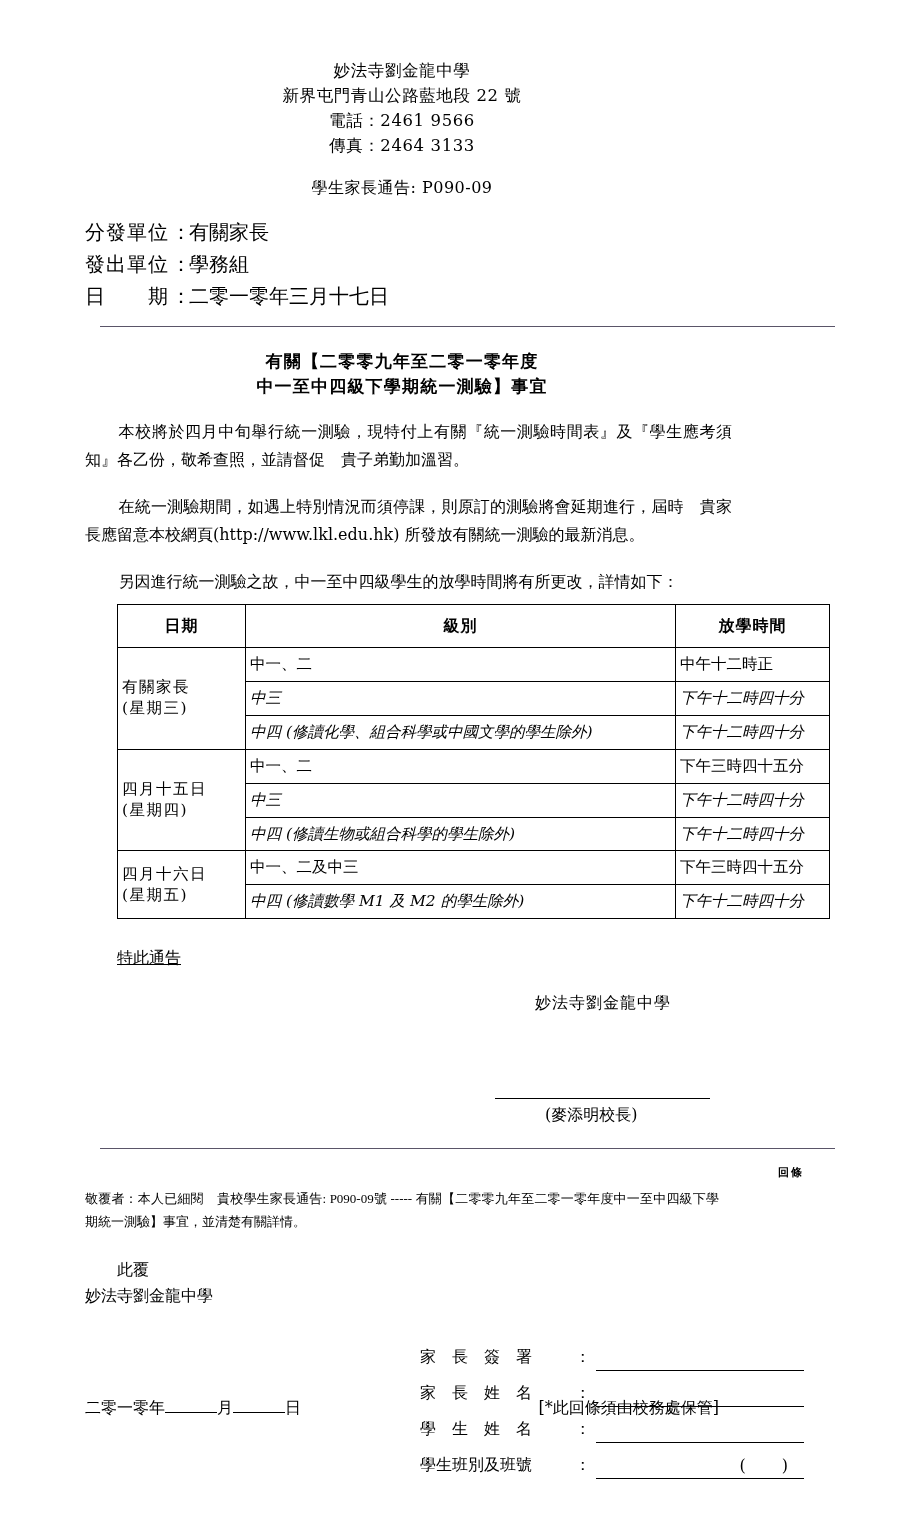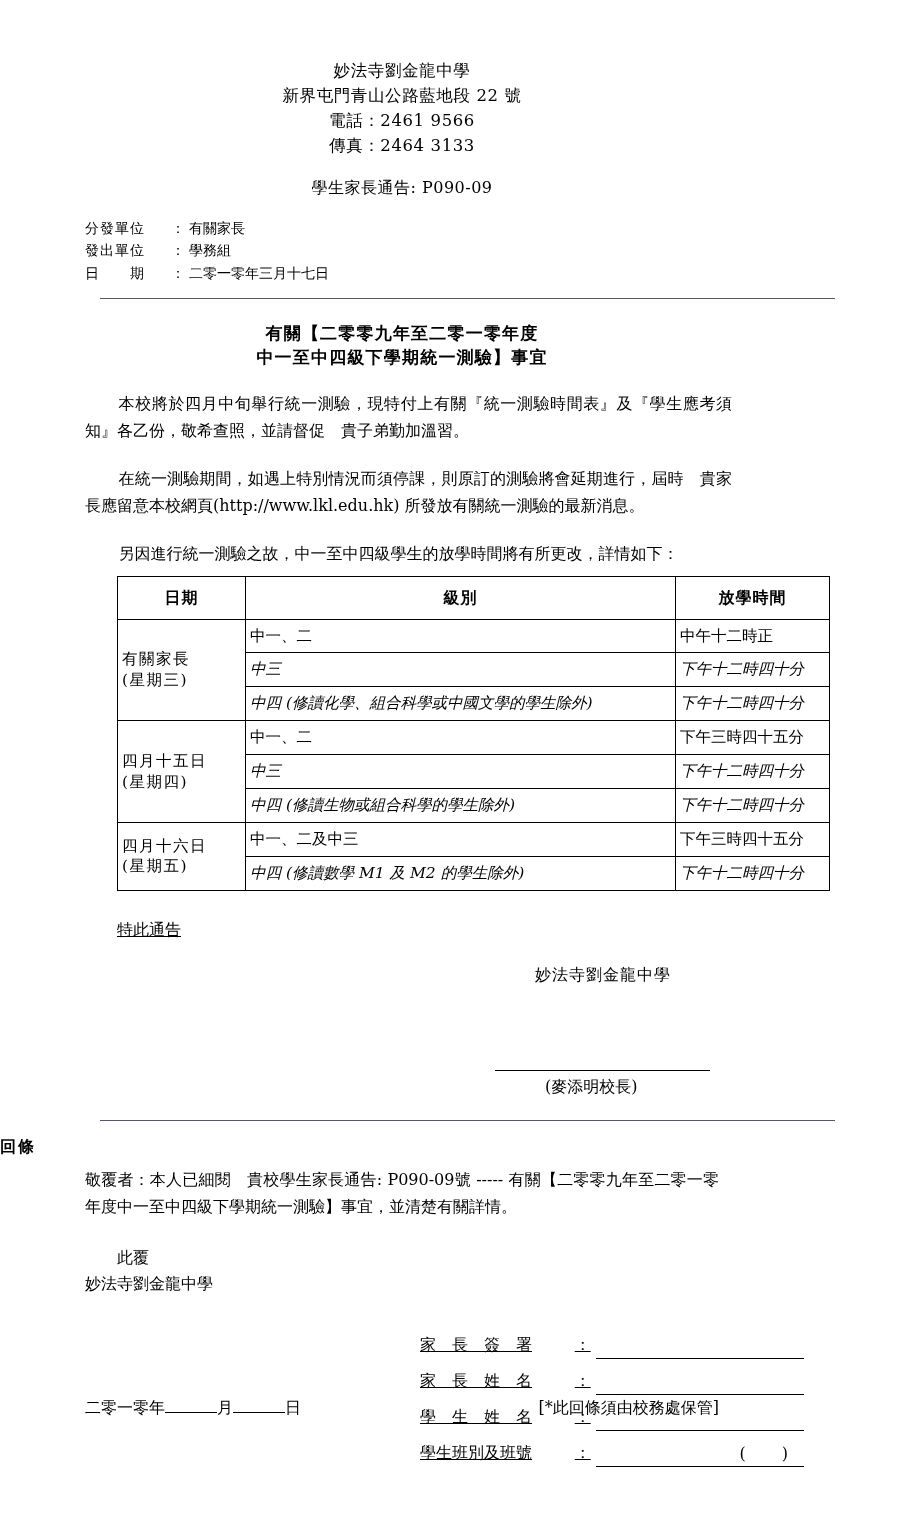--- a/index.html
+++ b/index.html
@@ -40,21 +40,21 @@
     text-align: center;
     margin-top: 20px;
     font-size: 16px;
     letter-spacing: 0.5px;
   }
 
   
   .meta {
     margin-top: 18px;
     padding-left: 85px;
-    font-size: 14px;
+    font-size: 20px;
     line-height: 1.58;
   }
   .meta-row { display: flex; white-space: pre; }
   .meta-label {
     display: inline-block;
     width: 86px;
     letter-spacing: 1px;
   }
   .meta-colon { width: 18px; display: inline-block; }
 
@@ -153,46 +153,46 @@
   .principal {
     margin-top: 6px;
     padding-left: 545px;
     font-size: 16px;
   }
 
   
   .slip-rule-wrap { margin-top: 22px; }
 
   .slip-title {
-    text-align: left;
+    text-align: right;
     margin-top: 16px;
     font-family: "DejaVu Sans", "Liberation Sans", sans-serif;
     font-weight: bold;
-    font-size: 16px;
+    font-size: 11px;
     letter-spacing: 2px;
   }
   .slip-body {
     margin: 8px 85px 0 85px;
-    font-size: 16px;
+    font-size: 13px;
     line-height: 1.72;
     text-align: justify;
     text-justify: inter-character;
+    font-family: Liberation Serif, serif;
   }
   .slip-closing {
     margin: 24px 0 0 85px;
     font-size: 16px;
     line-height: 1.62;
   }
   .slip-closing .ind { padding-left: 32px; }
 
   
   .form-fields {
     margin-top: 26px;
     padding-left: 420px;
-    text-decoration: underline;
   }
   .field-row {
     display: flex;
     align-items: flex-end;
     height: 36px;
   }
   .field-label {
     width: 160px;
     font-size: 16px;
     white-space: pre;

